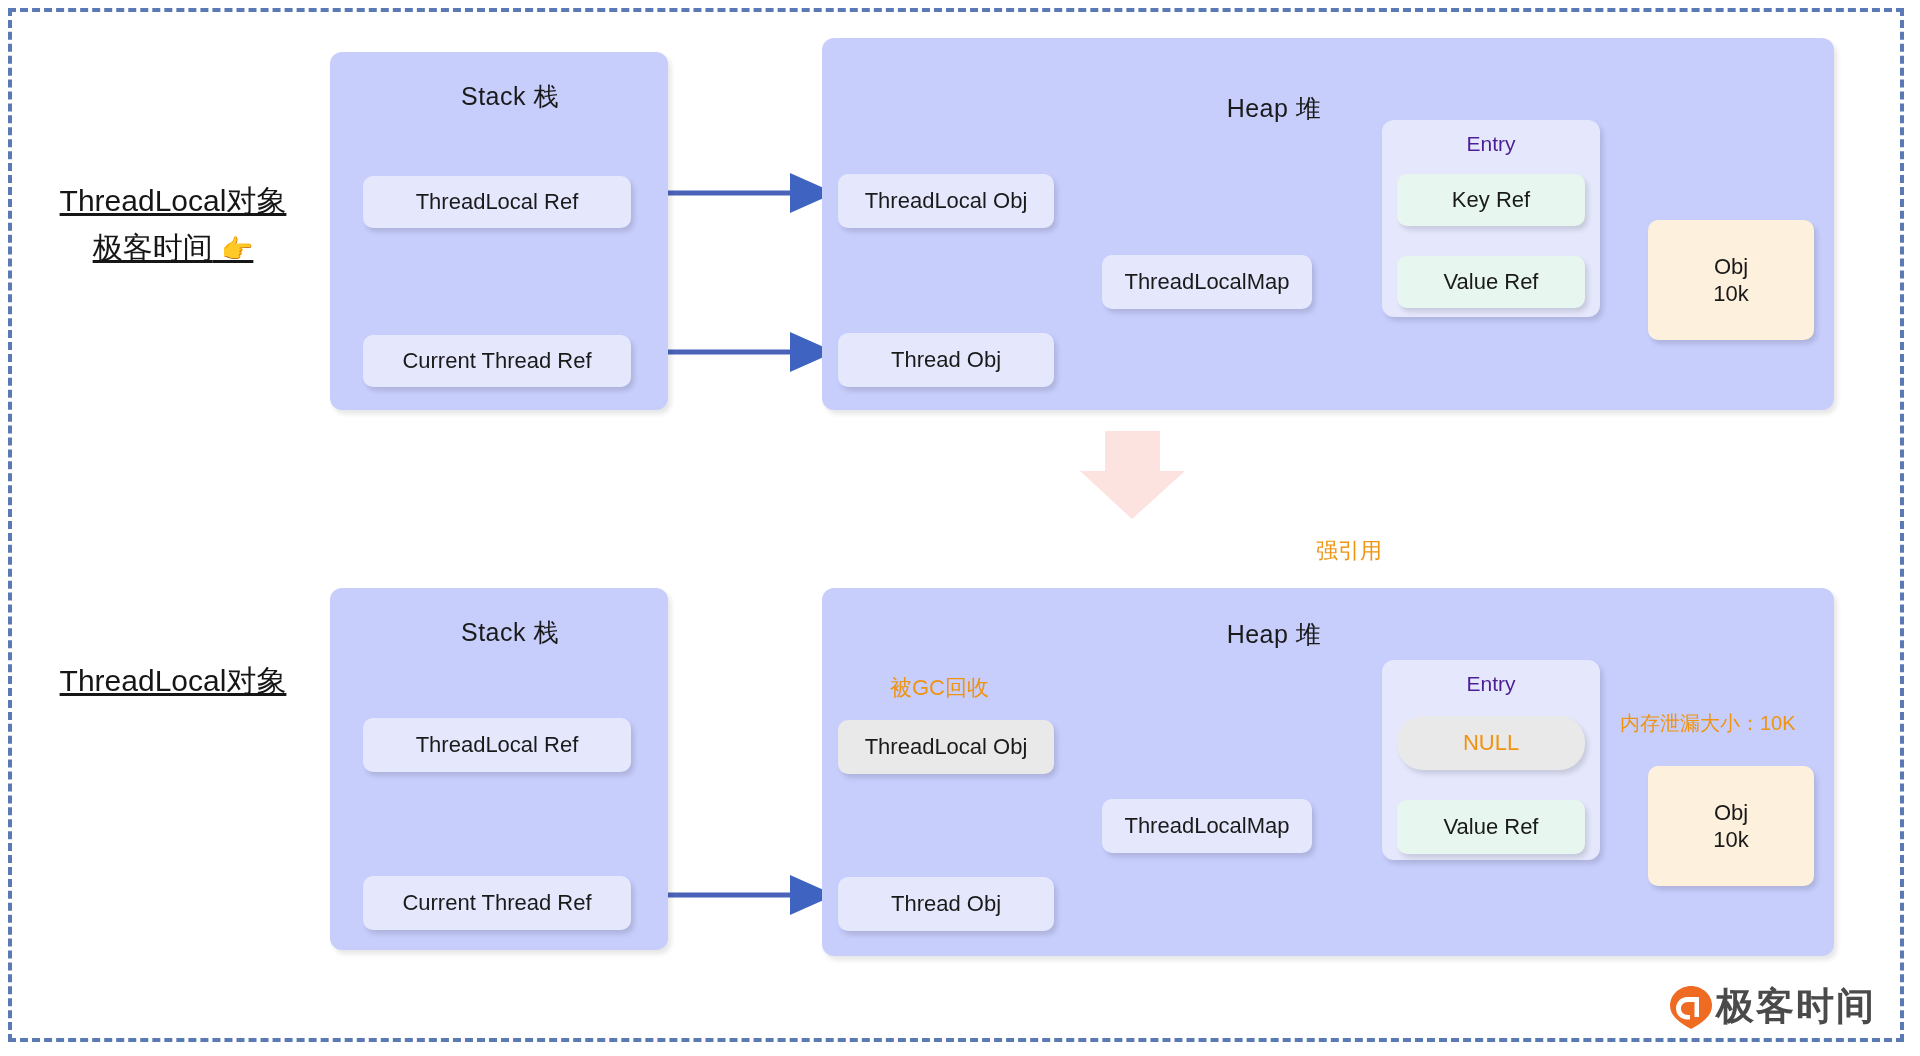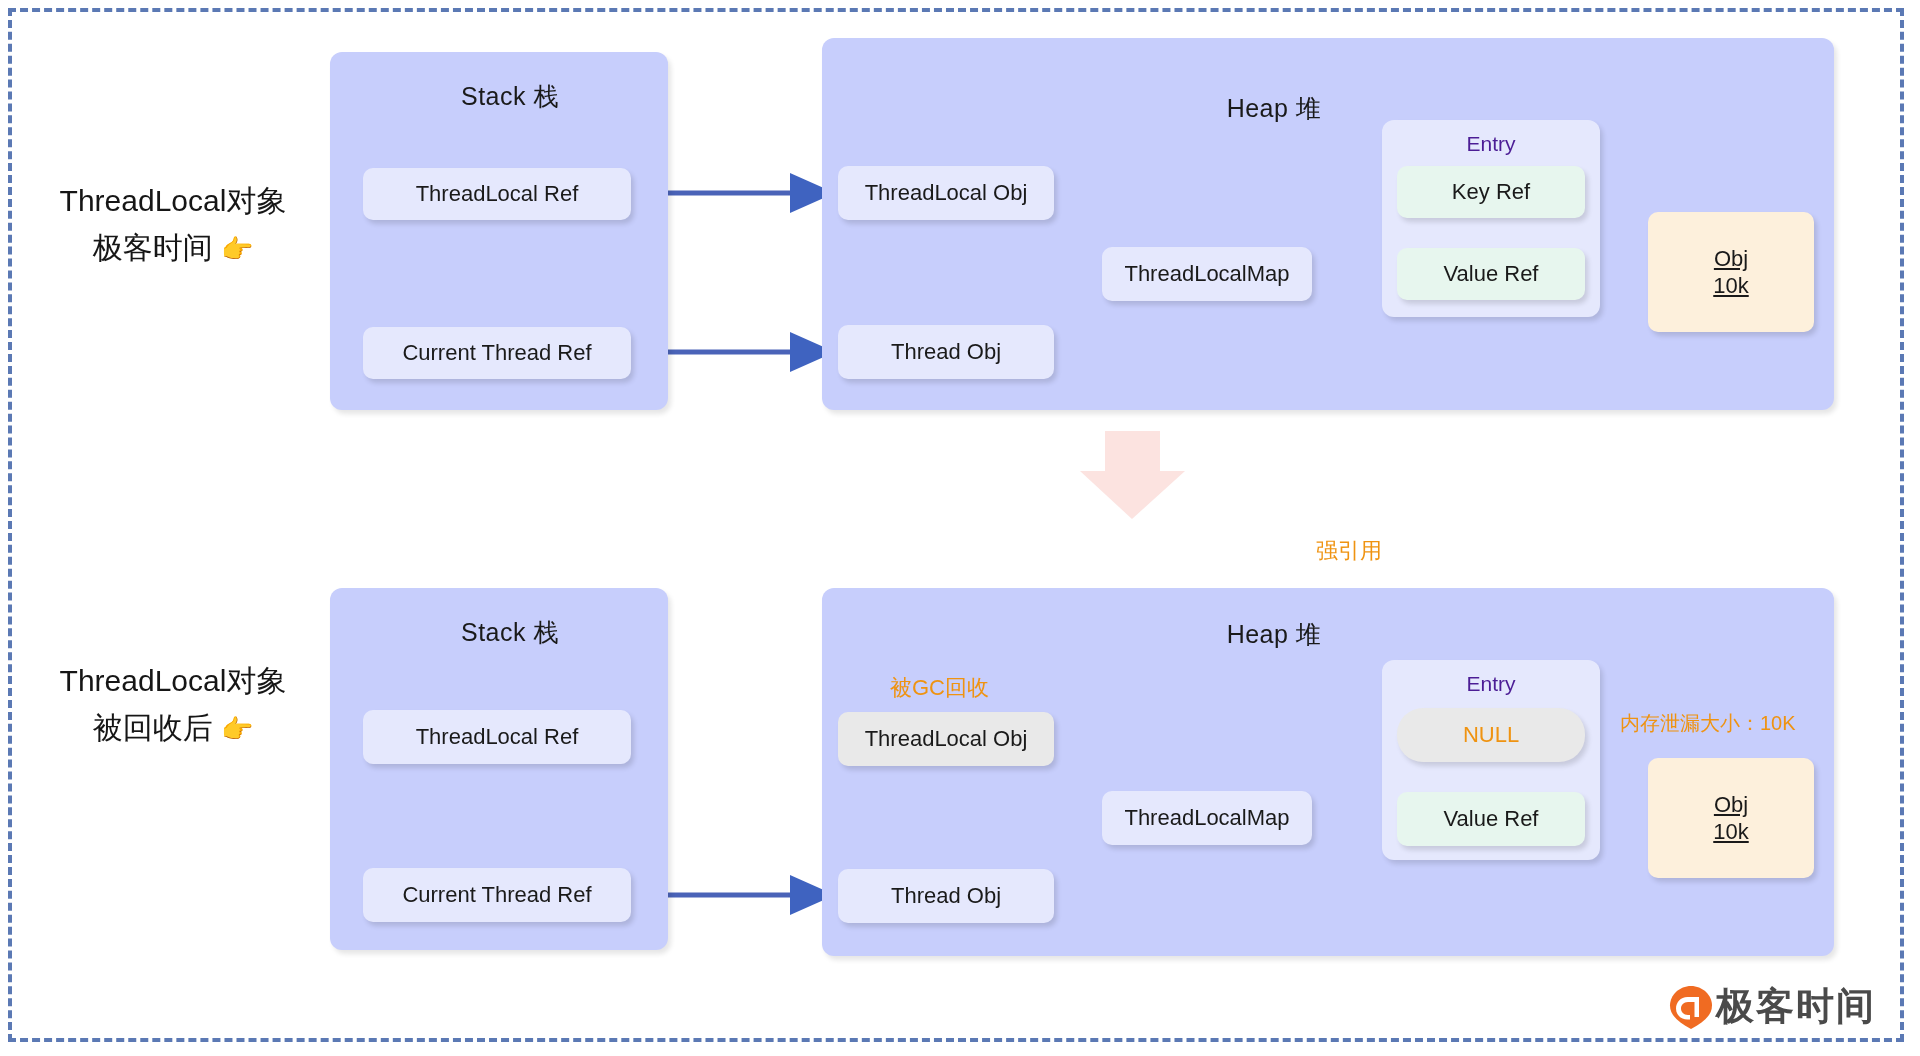--- a/index.html
+++ b/index.html
@@ -49,24 +49,25 @@
     align-items: center;
     justify-content: center;
     border-radius: 10px;
     box-shadow: 3px 4px 5px rgba(0,0,0,0.13);
     font-size: 22px;
     color: #1a1a1a;
     text-align: center;
     line-height: 1.25;
     box-sizing: border-box;
     white-space: nowrap;
+    margin-top: 8px;
   }
   .node.lav { background: #e5e8fd; }
   .node.mint { background: #e7f6ee; justify-content: center; }
-  .node.cream { background: #fdf0dc; text-decoration: underline; }
+  .node.cream { background: #fdf0dc; }
   .node.gray { background: #e9e9e9; }
   .node.twoline { white-space: normal; }
 
   .entry-box {
     position: absolute;
     background: #e5e8fd;
     border-radius: 12px;
     box-shadow: 3px 4px 5px rgba(0,0,0,0.12);
   }
   .entry-title {
@@ -87,20 +88,21 @@
   .null-text { color: #ef9311; }
 
   
   .side-label {
     position: absolute;
     font-size: 30px;
     color: #161616;
     text-align: center;
     line-height: 1.55;
     white-space: nowrap;
+    text-decoration: underline;
   }
   .hand { font-size: 26px; }
 
   
   svg.overlay {
     position: absolute;
     left: 0; top: 0;
     width: 1920px; height: 1056px;
     pointer-events: none;
   }
@@ -213,24 +215,20 @@
 
   <div class="node cream twoline" style="left:1648px; top:212px; width:166px; height:120px; flex-direction:column;">
     <span>Obj</span>
     <span>10k</span>
   </div>
 
   <div class="annot" style="left:1316px; top:536px; font-size:22px;">强引用</div>
 
   <div class="side-label" style="left:48px; top:658px; width:250px;">
     <div>ThreadLocal对象</div>
-    <div>
-      <span>被回收后</span>
-      <span class="hand">👉</span>
-    </div>
   </div>
 
   <div class="panel" style="left:330px; top:588px; width:338px; height:362px;">
     <div class="panel-title" style="top:28px;">Stack 栈</div>
   </div>
   <div class="node lav" style="left:363px; top:710px; width:268px; height:54px;">
     <span>ThreadLocal Ref</span>
   </div>
   <div class="node lav" style="left:363px; top:868px; width:268px; height:54px;">
     <span>Current Thread Ref</span>

